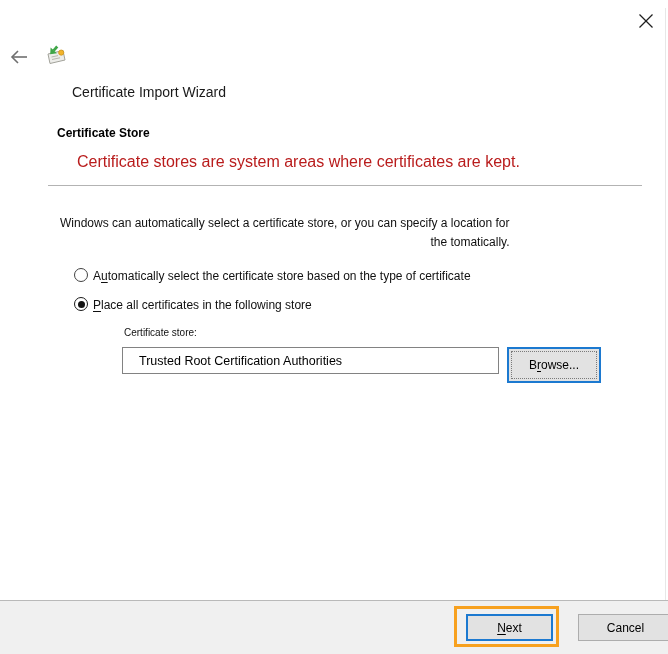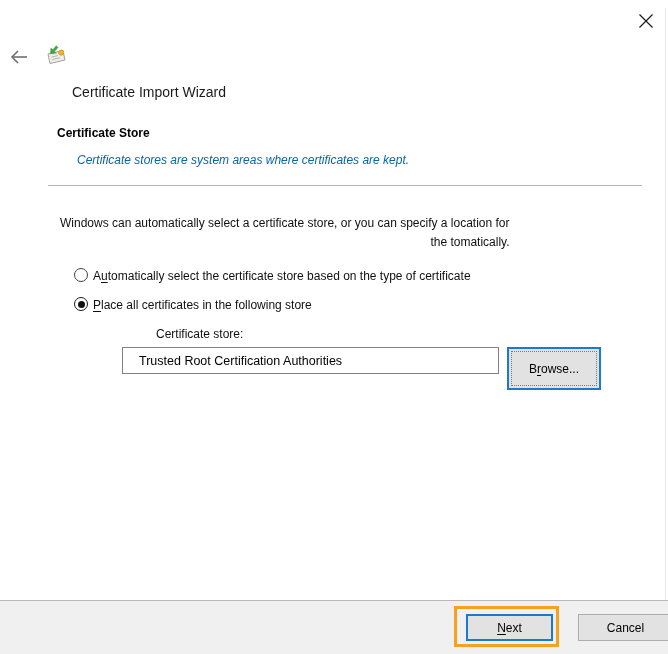--- a/index.html
+++ b/index.html
@@ -13,48 +13,48 @@
   .close-btn { left: 634px; top: 9px; width: 24px; height: 24px; display: flex; align-items: center; justify-content: center; cursor: pointer; }
   .right-border { left: 665px; top: 8px; width: 1px; height: 636px; background: #e7e7e7; }
 
   
   .back-btn { left: 7px; top: 46px; width: 24px; height: 22px; display: flex; align-items: center; justify-content: center; }
   .wizard-icon { left: 45px; top: 45px; width: 22px; height: 22px; }
   .page-title { left: 72px; top: 50px; font-size: 14px; color: #1a1a1a; white-space: nowrap; margin-top: 34px; }
 
   
   .section-heading { left: 57px; top: 126px; font-size: 12px; font-weight: bold; color: #000; white-space: nowrap; }
-  .section-sub { left: 77px; top: 153px; font-size: 12px; color: #0369a1; white-space: nowrap; font-style: italic; }
+  .section-sub { left: 77px; top: 153px; font-size: 16px; color: #b91c1c; white-space: nowrap; }
   .divider { left: 48px; top: 185px; width: 594px; height: 1px; background: #b3b3b3; }
 
   
   .intro { left: 60px; top: 214px; font-size: 12px; line-height: 19px; color: #101010; }
   .intro span { display: block; white-space: nowrap; text-align: right; }
 
   
   .radio-outer { width: 14px; height: 14px; border: 1px solid #424242; border-radius: 50%; background: #fff; display: flex; align-items: center; justify-content: center; }
   .radio-outer.selected { border-color: #1a1a1a; }
   .radio-dot { width: 7px; height: 7px; border-radius: 50%; background: #111; }
   .radio1-circle { left: 74px; top: 268px; }
   .radio2-circle { left: 74px; top: 297px; }
   .radio1-label { left: 93px; top: 269px; }
   .radio2-label { left: 93px; top: 298px; }
   .radio-label { font-size: 12px; color: #101010; white-space: nowrap; cursor: default; }
 
   .ak { text-decoration: underline; text-underline-offset: 2px; }
 
   
-  .store-label { left: 124px; top: 327px; font-size: 12px; color: #101010; white-space: nowrap; margin-left: 32px; }
+  .store-label { left: 124px; top: 327px; font-size: 10px; color: #101010; white-space: nowrap; }
   .store-input { left: 122px; top: 347px; width: 377px; height: 27px; border: 1px solid #828282; background: #fff;
                  font-family: "Liberation Sans", sans-serif; font-size: 12.5px; color: #000; padding: 0 0 0 16px; outline: none; }
 
   .btn { display: flex; align-items: center; justify-content: center; background: #e2e2e2; border: 1px solid #adadad;
          font-size: 12px; color: #000; cursor: pointer; white-space: nowrap; }
   .btn-focused { border: 2px solid #1c79d0; }
-  .browse-btn { left: 507px; top: 347px; width: 94px; height: 43px; outline: 1px dotted #7a7a7a; outline-offset: -5px; }
+  .browse-btn { left: 507px; top: 347px; width: 94px; height: 36px; outline: 1px dotted #7a7a7a; outline-offset: -5px; }
 
   
   .footer-line { left: 0; top: 600px; width: 668px; height: 1px; background: #b9b9b9; }
   .footer-band { left: 0; top: 601px; width: 668px; height: 53px; background: #f0f0f0; }
   .highlight-box { left: 454px; top: 606px; width: 105px; height: 41px; border: 3px solid #f7a11f; background: transparent; pointer-events: none; }
   .next-btn { left: 466px; top: 614px; width: 87px; height: 27px; align-items: center; }
   .cancel-btn { left: 578px; top: 614px; width: 95px; height: 27px; }
 
   svg { display: block; }
 </style>

